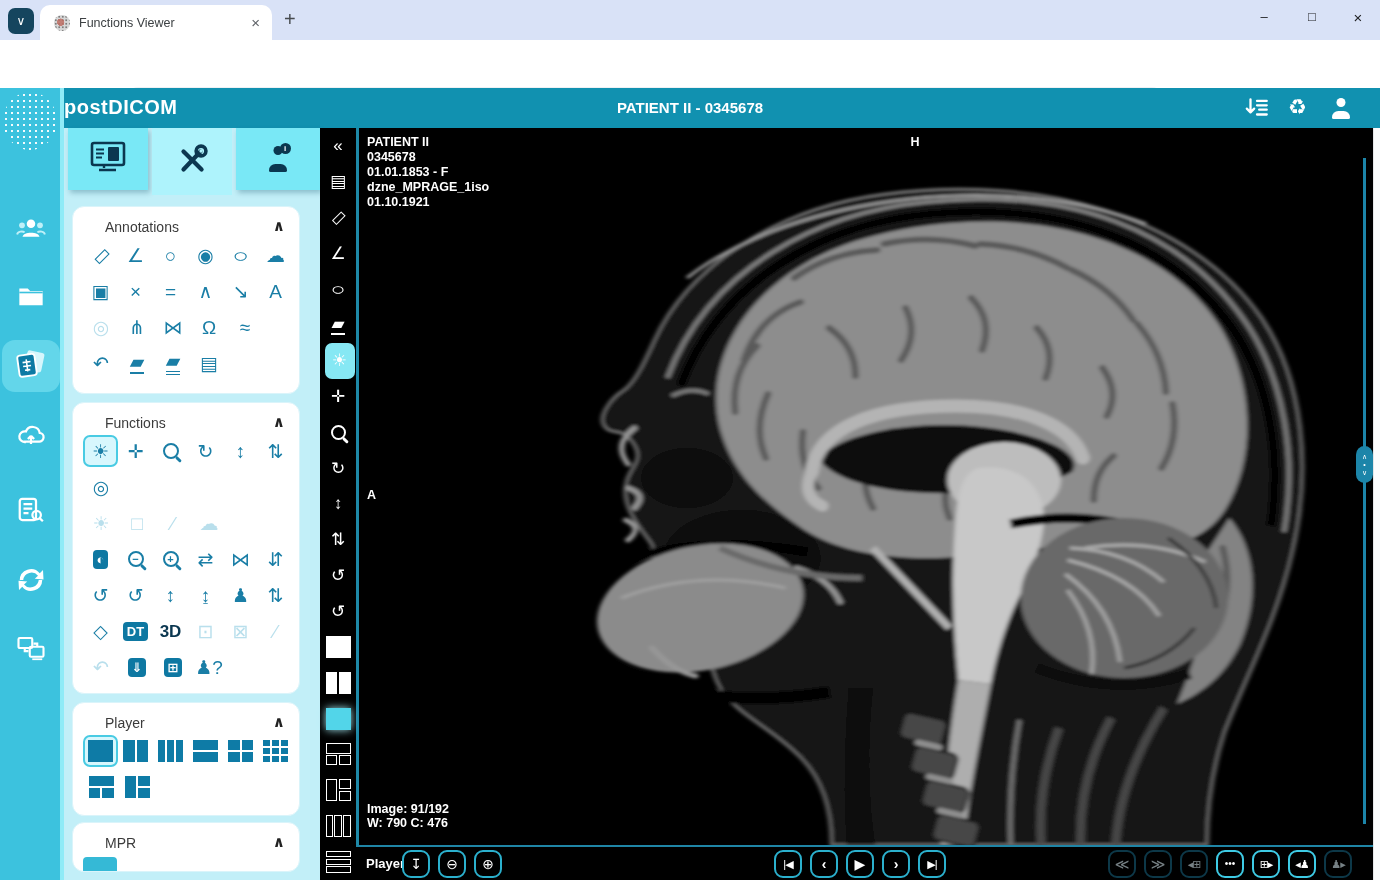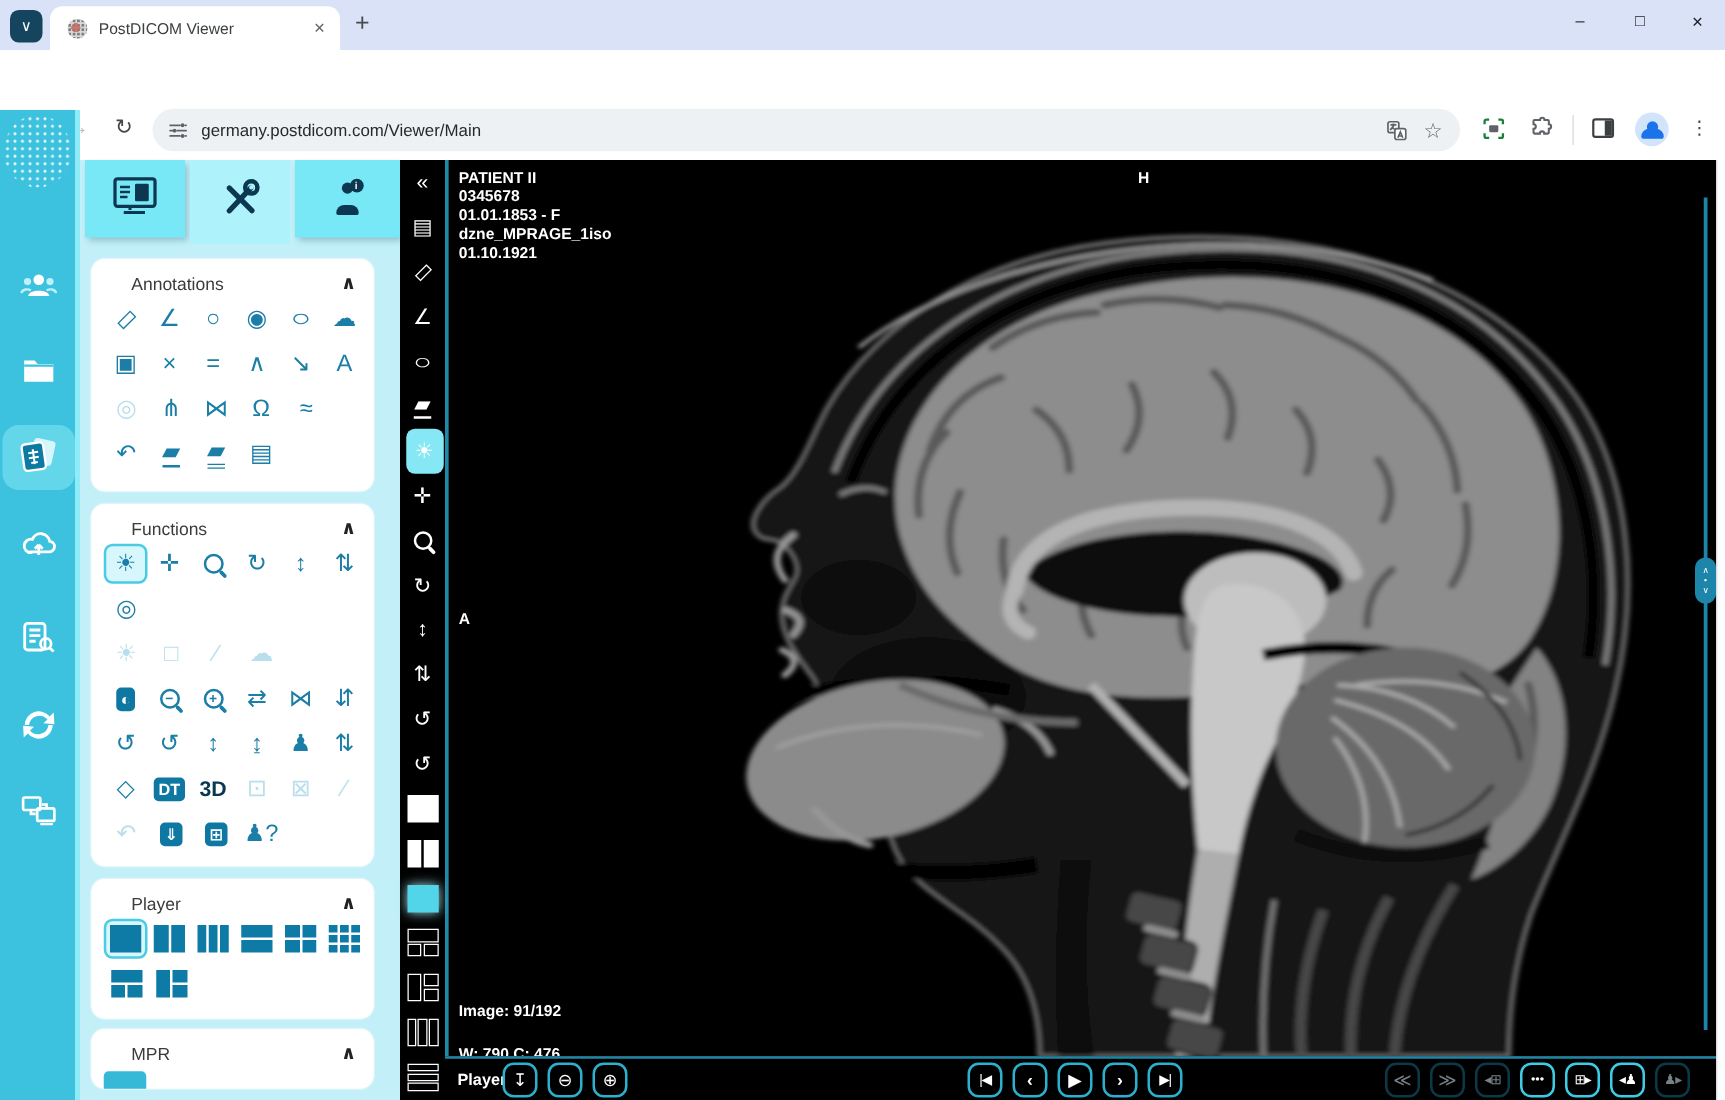--- a/index.html
+++ b/index.html
@@ -106,21 +106,21 @@
 <body>
 
 <div id="screen">
 
   <div id="tabstrip">
     <div class="tabsearch">
         <span class="g">∨</span>
       </div>
     <div class="btab">
       <span class="favicon"></span>
-      <span class="btitle">PostDICOM Viewer</span>
+      <span class="btitle">Functions Viewer</span>
       <span class="bclose">×</span>
     </div>
     <span class="newtab">+</span>
     <span class="winctl" style="left:1249px;">–</span>
     <span class="winctl" style="left:1297px;">□</span>
     <span class="winctl" style="left:1343px;font-size:15px;">×</span>
   </div>
 
   <div id="chrometoolbar">
     <span class="navic" style="left:16px;">←</span>
@@ -167,20 +167,34 @@
           <rect x="3" y="4" width="18" height="16" rx="2" fill="none" stroke="#3c4043" stroke-width="2"></rect>
           <rect x="13.5" y="5" width="6.5" height="14" fill="#3c4043"></rect>
         </svg>
     </span>
     <span class="avatar">
         <span class="person"></span>
       </span>
     <span class="kebab">⋮</span>
   </div>
 
+  <div id="appheader">
+    <span class="logo">postDICOM</span>
+    <span class="htitle">PATIENT II - 0345678</span>
+    <span class="hic" style="left:1244px;">
+      <svg width="26" height="26" viewBox="0 0 24 24">
+          <g stroke="#fff" stroke-width="2.1" fill="none" stroke-linecap="round">
+            <path d="M6 4v12M6 16l-3.4-3.4M6 16l3.4-3.4"></path>
+            <path d="M12 5.5h9M12 9.5h9M14 13.5h7M12 18h9"></path>
+          </g>
+        </svg>
+    </span>
+    <span class="hic g" style="left:1288px;top:8px;font-size:21px;">♻</span>
+    <span class="hic" style="left:1330px;top:10px;"><span class="person" style="width:22px;height:21px;"></span></span>
+  </div>
 
   <div id="sidebar">
     <div class="sphere"></div>
     <div class="snav" style="top:116px;">
       <span><svg width="32" height="30" viewBox="0 0 24 24">
             <circle cx="12" cy="8.6" r="3.4" fill="#fff"></circle>
             <path d="M5.2 19c.6-4.4 13-4.4 13.6 0z" fill="#fff"></path>
             <circle cx="4.8" cy="9.8" r="2.3" fill="#bff0f8"></circle>
             <circle cx="19.2" cy="9.8" r="2.3" fill="#bff0f8"></circle>
             <path d="M.9 17.2c.4-2.6 4.4-3 6-1.7M23.1 17.2c-.4-2.6-4.4-3-6-1.7" stroke="#bff0f8" stroke-width="1.5" fill="none"></path>
@@ -734,21 +748,21 @@
     <div class="ovl" style="left:8px;top:7px;">
       <div>PATIENT II</div>
       <div>0345678</div>
       <div>01.01.1853 - F</div>
       <div>dzne_MPRAGE_1iso</div>
       <div>01.10.1921</div>
     </div>
     <span class="ovl" style="left:50%;top:7px;transform:translateX(-50%);">H</span>
     <span class="ovl" style="left:8px;top:360px;">A</span>
     <div class="ovl" style="left:8px;top:674px;">Image: 91/192</div>
-    <div class="ovl" style="left:8px;top:688px;margin-top:20px;">W: 790 C: 476</div>
+    <div class="ovl" style="left:8px;top:688px;">W: 790 C: 476</div>
 
     <div id="slider-track"></div>
     <div id="slider-thumb">
       <span>∧</span>
       <span>•</span>
       <span>∨</span>
     </div>
   </div>
 
   <div id="playerbar">

